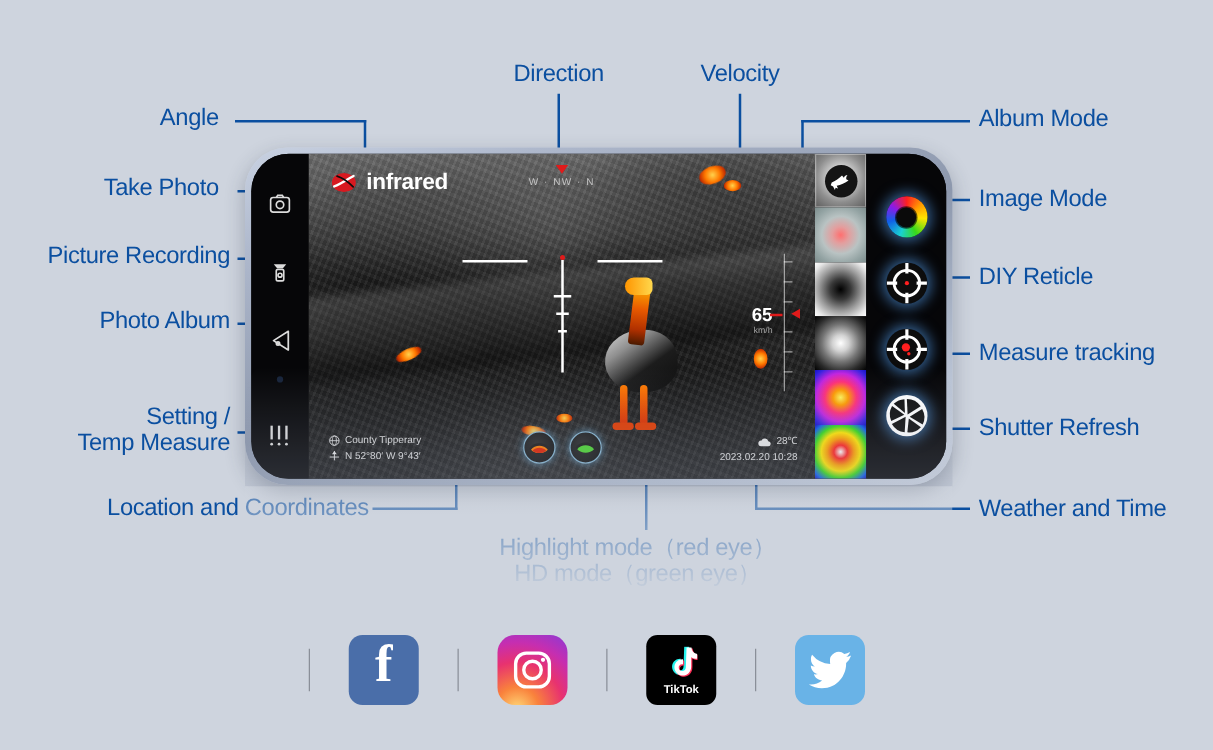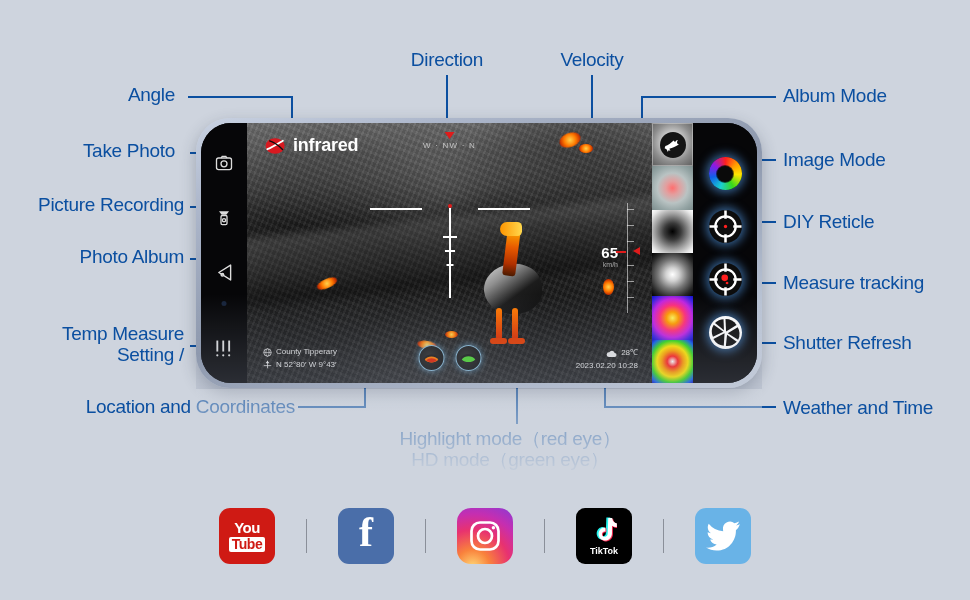--- a/index.html
+++ b/index.html
@@ -285,22 +285,22 @@
   .tw { background: #69b3e7; border-radius: 11px; }
 </style>
 </head>
 <body>
 
 <div class="anno l" style="left:30px; top:84px; width:145px;"><span>Angle</span></div>
 <div class="anno l" style="left:20px; top:140px; width:155px;text-align:right;"><span>Take Photo</span></div>
 <div class="anno l" style="left:4px; top:194px; width:180px;"><span>Picture Recording</span></div>
 <div class="anno l" style="left:20px; top:246px; width:164px;"><span>Photo Album</span></div>
 <div class="anno l two" style="left:10px; top:323px; width:174px;">
+  <div>Setting /</div>
   <div>Temp Measure</div>
-  <div>Setting /</div>
 </div>
 <div class="anno l" style="left:30px; top:396px; width:265px;"><span>Location and Coordinates</span></div>
 
 <div class="anno c" style="left:385px; top:49px; width:124px;"><span>Direction</span></div>
 <div class="anno c" style="left:537px; top:49px; width:110px;"><span>Velocity</span></div>
 
 <div class="anno r" style="left:783px; top:85px;"><span>Album Mode</span></div>
 <div class="anno r" style="left:783px; top:149px;"><span>Image Mode</span></div>
 <div class="anno r" style="left:783px; top:211px;"><span>DIY Reticle</span></div>
 <div class="anno r" style="left:783px; top:272px;"><span>Measure tracking</span></div>
@@ -549,26 +549,20 @@
   </div>
 </div>
 
 <div id="reflection"></div>
 <div id="reflection-strip">
 
   <div style="position:absolute; inset:0; background:linear-gradient(to bottom, rgba(206,212,222,0.35), #ced4de 88%);"></div>
 </div>
 
 <div id="social">
-  <div class="soc-wrap">
-      <div class="soc yt">
-    <span class="w1">You</span>
-    <span class="w2">Tube</span>
-  </div>
-    </div>
   <div class="soc-div"></div>
   <div class="soc-wrap">
       <div class="soc fb">
     <span>f</span>
   </div>
     </div>
   <div class="soc-div"></div>
   <div class="soc-wrap">
       <div class="soc ig">
     <svg width="36" height="36" viewBox="0 0 36 36" fill="none" stroke="#fff" stroke-width="2.7">

